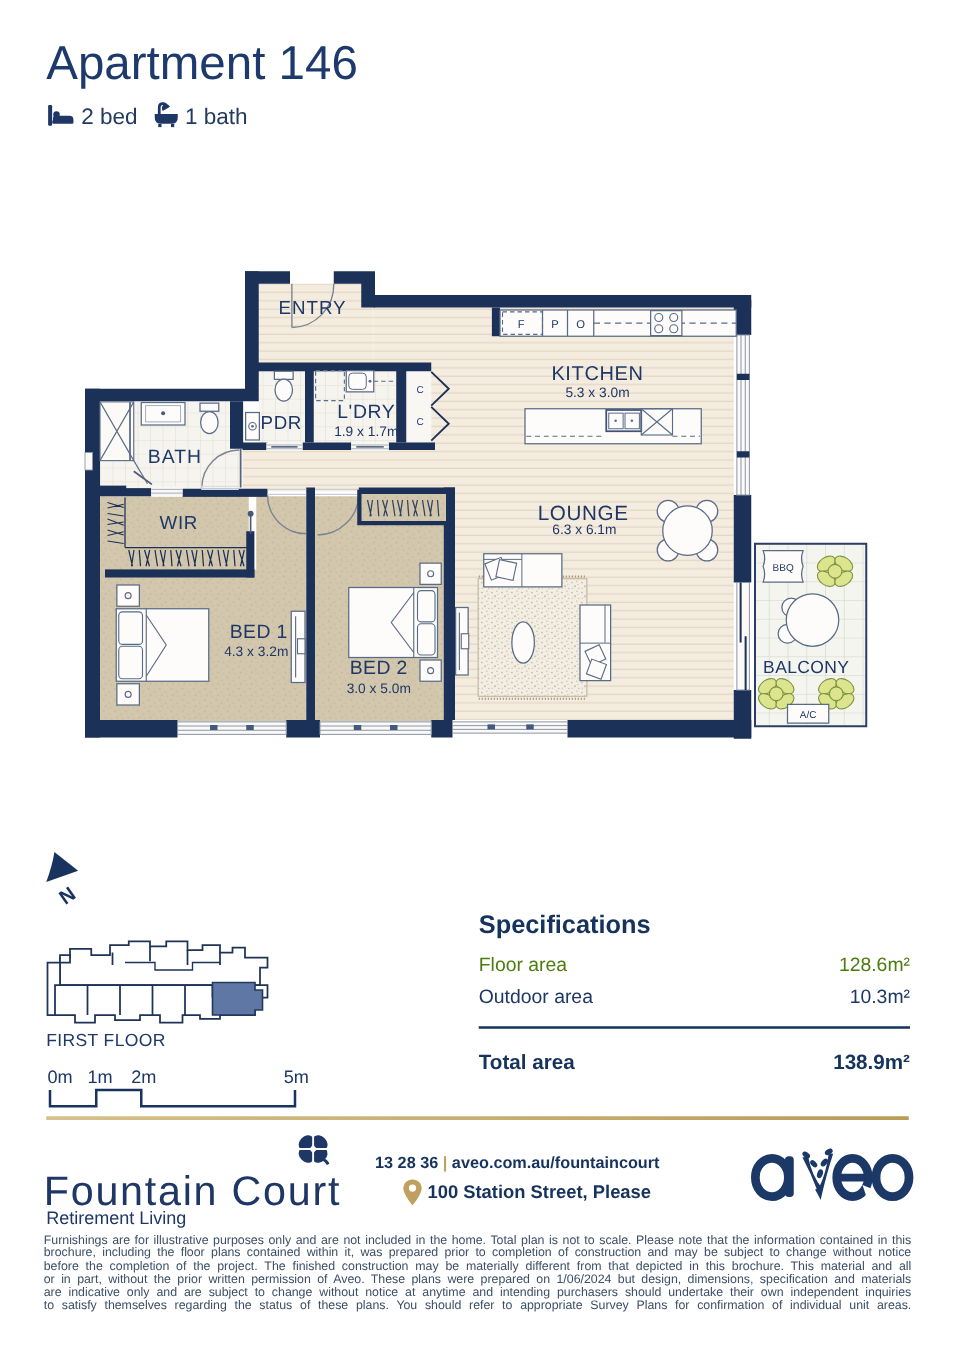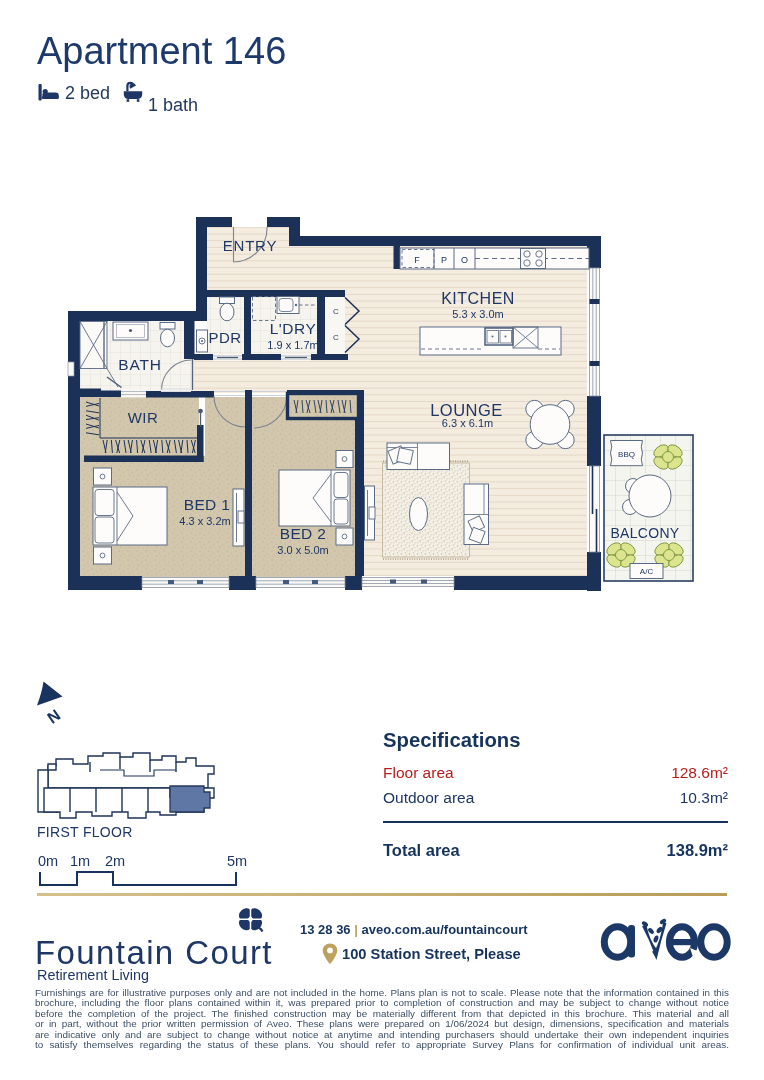--- a/index.html
+++ b/index.html
@@ -25,21 +25,21 @@
 </svg>
 <span class="abs" style="left:27px;top:0px;">2 bed</span>
 
 <svg class="abs" style="left:85px;top:-2px" width="20" height="21" viewBox="0 0 20 21">
   <path d="M0.8 10.2 h18.4 v3 q0,4.8 -5,4.8 h-8.4 q-5,0 -5,-4.8 z" fill="#1e3766"></path>
   <path d="M4.4 10.2 V4.7 q0,-2.9 2.9,-2.9 q2.5,0 2.9,2.3" stroke="#1e3766" stroke-width="2.2" fill="none"></path>
   <path d="M7.6 3 q3.4,-2 5.4,1.4 l-5.8,3.3 q-1.6,-2.8 0.4,-4.7 z" fill="#1e3766"></path>
   <rect x="3.6" y="18.2" width="2.6" height="2.6" fill="#1e3766"></rect>
   <rect x="13.8" y="18.2" width="2.6" height="2.6" fill="#1e3766"></rect>
 </svg>
-<span class="abs" style="left:110px;top:0px;margin-top:12px;">1 bath</span>
+<span class="abs" style="left:110px;top:0px;">1 bath</span>
 </div>
 
 <svg class="abs" style="left:0;top:0;" width="764" height="1080" viewBox="0 0 764 1080">
 <defs>
   <pattern id="planks" width="12" height="6.7" patternUnits="userSpaceOnUse">
     <rect width="12" height="6.7" fill="#f4ecdf"></rect>
     <rect y="5.7" width="12" height="1" fill="#e4d7c6"></rect>
   </pattern>
   <pattern id="carpet" width="9" height="9" patternUnits="userSpaceOnUse">
     <rect width="9" height="9" fill="#d2c7ad"></rect>
@@ -489,21 +489,21 @@
 <text x="105" y="866">2m</text>
 <text x="227" y="866">5m</text>
 </g>
 
 <path d="M40 872 V885 H77 V872 H113 V885 H236 V872" fill="none" stroke="#17335e" stroke-width="2"></path>
 </g>
 </svg>
 
 <div class="abs" style="left:383px;top:729px;font-size:20.3px;font-weight:bold;color:#16335e;">Specifications</div>
 
-<div class="abs" style="left:383px;top:764px;width:345px;font-size:15.5px;color:#b91c1c;">Floor area<span style="float:right">128.6m²</span></div>
+<div class="abs" style="left:383px;top:764px;width:345px;font-size:15.5px;color:#4d7c0f;">Floor area<span style="float:right">128.6m²</span></div>
 
 <div class="abs" style="left:383px;top:789px;width:345px;font-size:15.5px;color:#1e3766;">Outdoor area<span style="float:right">10.3m²</span></div>
 
 <div class="abs" style="left:383px;top:821px;width:345px;height:2px;background:#16335e;"></div>
 
 <div class="abs" style="left:383px;top:841px;width:345px;font-size:16.5px;font-weight:bold;color:#16335e;">Total area<span style="float:right">138.9m²</span></div>
 
 <div class="abs" style="left:37px;top:893px;width:690px;height:2.5px;background:linear-gradient(90deg,#d6c18c,#b99c58);"></div>
 
 <div class="abs" style="left:35px;top:934px;font-size:33px;letter-spacing:1.4px;color:#1e3766;">Fountain Court</div>
@@ -550,21 +550,21 @@
     <path d="M66.5 8 q-5.5 17 -10 37 q-2.5 -5.5 -4.5 -8.5 l3 -1 q6 -12 8 -28 z"></path>
     <ellipse cx="45" cy="9" rx="3.4" ry="2.1" transform="rotate(35 45 9)"></ellipse>
     <ellipse cx="51" cy="16" rx="3.4" ry="2.1" transform="rotate(45 51 16)"></ellipse>
     <ellipse cx="63" cy="6.5" rx="3.4" ry="2.1" transform="rotate(-30 63 6.5)"></ellipse>
     <ellipse cx="59.5" cy="15" rx="3.6" ry="2.2" transform="rotate(-50 59.5 15)"></ellipse>
     <ellipse cx="56" cy="24" rx="3.6" ry="2.2" transform="rotate(-70 56 24)"></ellipse>
   </g>
 </svg>
 
 <div class="abs" style="left:35px;top:988px;width:694px;font-size:9.9px;line-height:10.45px;color:#3b4e66;">
-<div style="text-align:justify;text-align-last:justify;">Furnishings are for illustrative purposes only and are not included in the home. Plans plan is not to scale. Please note that the information contained in this</div>
+<div style="text-align:justify;text-align-last:justify;">Furnishings are for illustrative purposes only and are not included in the home. Total plan is not to scale. Please note that the information contained in this</div>
 <div style="text-align:justify;text-align-last:justify;">brochure, including the floor plans contained within it, was prepared prior to completion of construction and may be subject to change without notice</div>
 <div style="text-align:justify;text-align-last:justify;">before the completion of the project. The finished construction may be materially different from that depicted in this brochure. This material and all</div>
 <div style="text-align:justify;text-align-last:justify;">or in part, without the prior written permission of Aveo. These plans were prepared on 1/06/2024 but design, dimensions, specification and materials</div>
 <div style="text-align:justify;text-align-last:justify;">are indicative only and are subject to change without notice at anytime and intending purchasers should undertake their own independent inquiries</div>
 <div style="text-align:justify;text-align-last:justify;">to satisfy themselves regarding the status of these plans. You should refer to appropriate Survey Plans for confirmation of individual unit areas.</div>
 </div>
 
 </div>
 
 </body></html>

